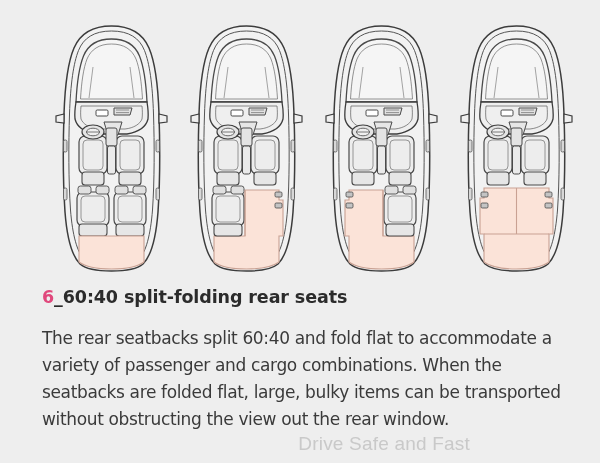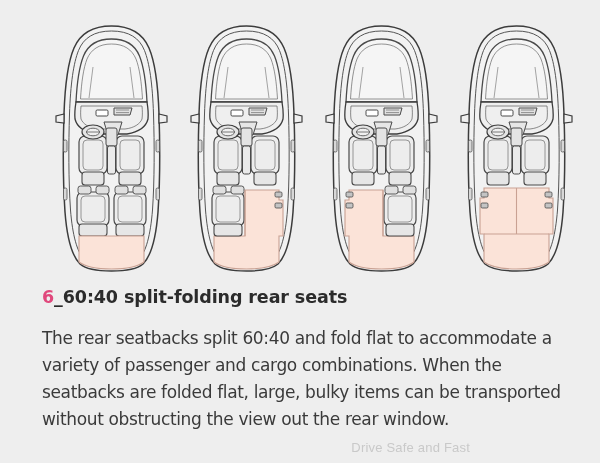--- a/index.html
+++ b/index.html
@@ -71,21 +71,21 @@
     letter-spacing: -0.35px;
     width: 525px;
   }
 
   
   #watermark {
     position: absolute;
     right: 14px;
     bottom: 8px;
     font-family: "Liberation Sans", sans-serif;
-    font-size: 13px;
+    font-size: 19px;
     color: #c9c9c9;
     letter-spacing: 0.2px;
     user-select: none;
   }
 </style>
 </head>
 <body>
 
 <div id="page">
 

